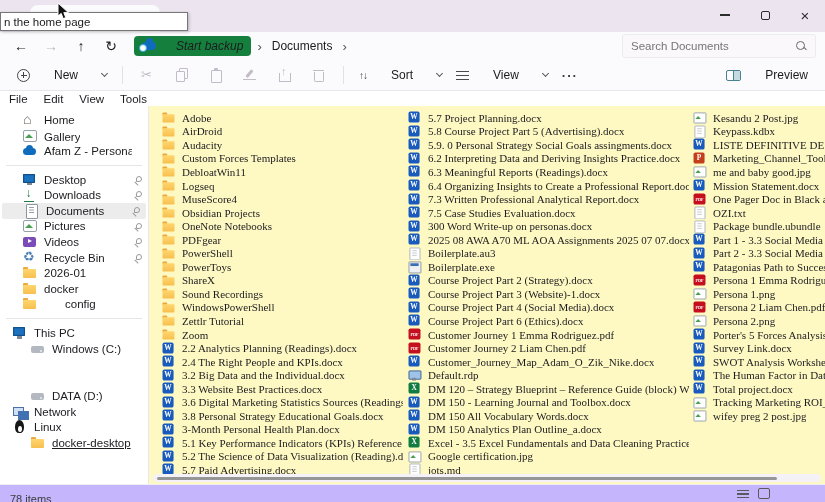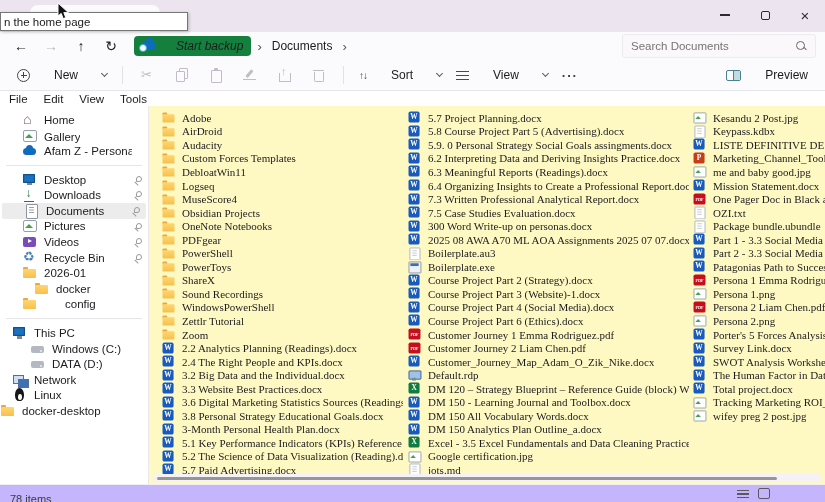--- a/index.html
+++ b/index.html
@@ -290,50 +290,50 @@
       </div>
       <div class="srow" style="padding-left: 22px;">
         <span class="si si-recycle"></span>
         <span class="slabel">Recycle Bin</span>
         <span class="pin-icon"></span>
       </div>
       <div class="srow" style="padding-left: 22px;">
         <span class="si si-folder"></span>
         <span class="slabel">2026-01</span>
       </div>
-      <div class="srow" style="padding-left: 22px; margin-left: 12px;">
+      <div class="srow" style="padding-left: 22px;">
         <span class="si si-folder"></span>
         <span class="slabel">docker</span>
       </div>
       <div class="srow" style="padding-left: 22px; gap: 28px;">
         <span class="si si-folder"></span>
         <span class="slabel">config</span>
       </div>
       <div class="ssep"></div>
       <div class="srow" style="padding-left: 12px;">
         <span class="si si-thispc"></span>
         <span class="slabel">This PC</span>
       </div>
       <div class="srow" style="padding-left: 30px;">
         <span class="si si-drive"></span>
         <span class="slabel">Windows (C:)</span>
       </div>
-      <div class="srow" style="padding-left: 30px;">
+      <div class="srow" style="padding-left: 30px; margin-top: 32px;">
         <span class="si si-drive"></span>
         <span class="slabel">DATA (D:)</span>
       </div>
       <div class="srow" style="padding-left: 12px;">
         <span class="si si-network"></span>
         <span class="slabel">Network</span>
       </div>
       <div class="srow" style="padding-left: 12px;">
         <span class="si si-linux"></span>
         <span class="slabel">Linux</span>
       </div>
-      <div class="srow" style="">
+      <div class="srow" style="padding-left: 30px; text-decoration: underline;">
         <span class="si si-folder"></span>
         <span class="slabel">docker-desktop</span>
       </div>
     </nav>
   <div class="content">
     <div class="fcol fcol1">
         <div class="frow">
           <span class="fi fi-folder"></span>
           <span class="flabel">Adobe</span>
         </div>

